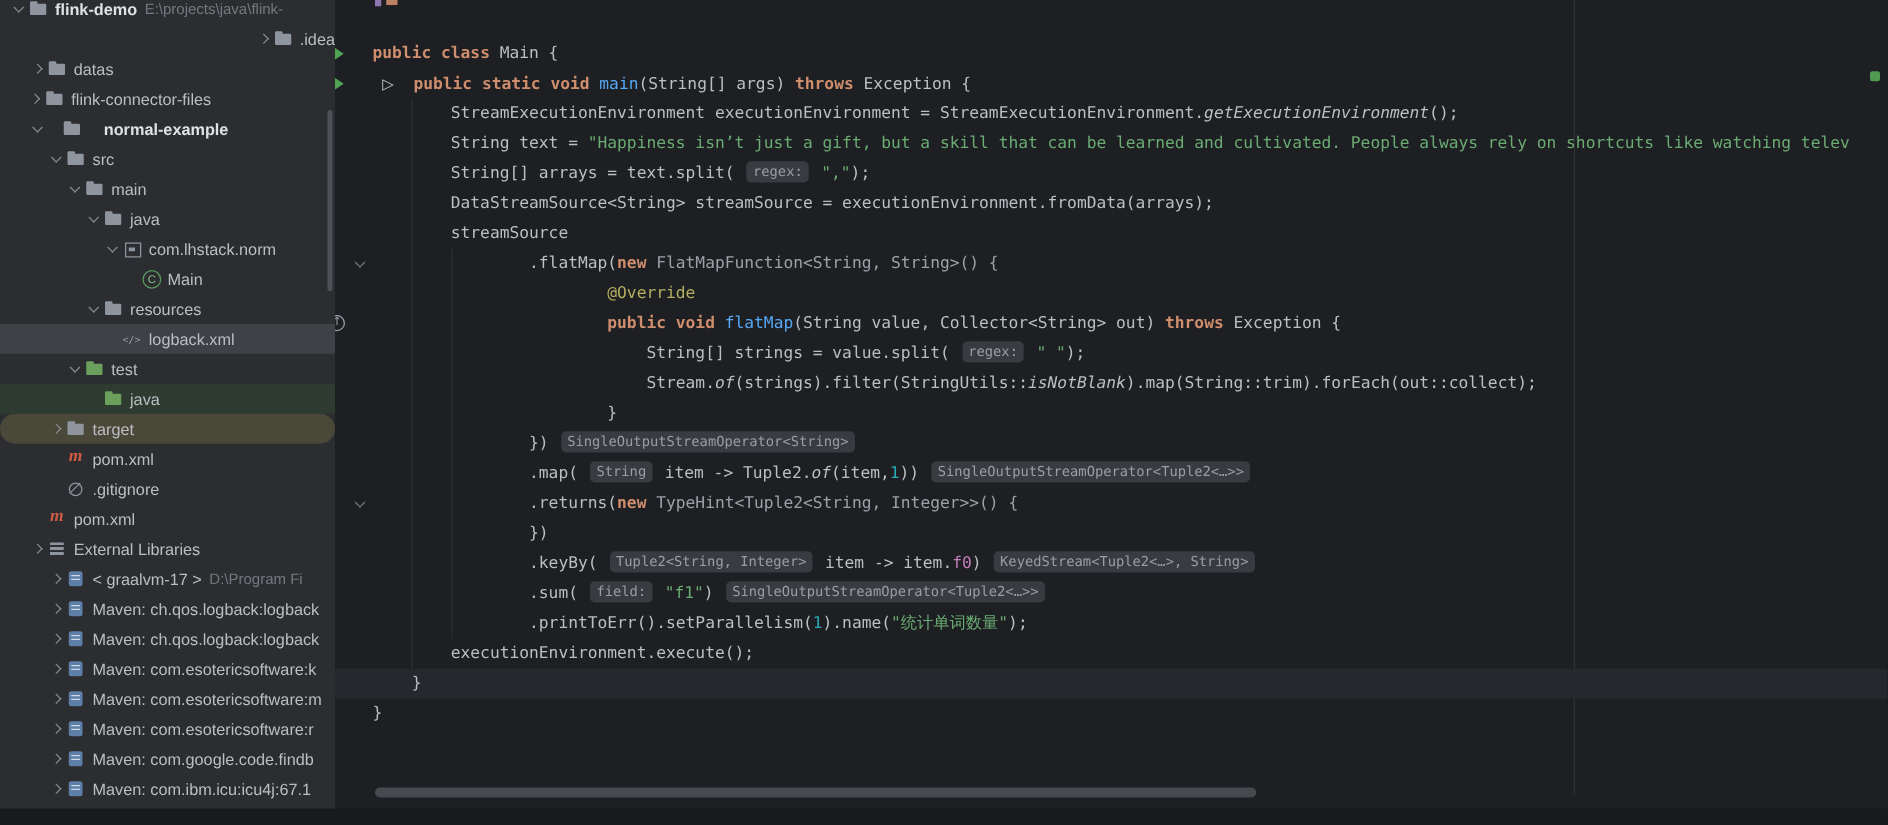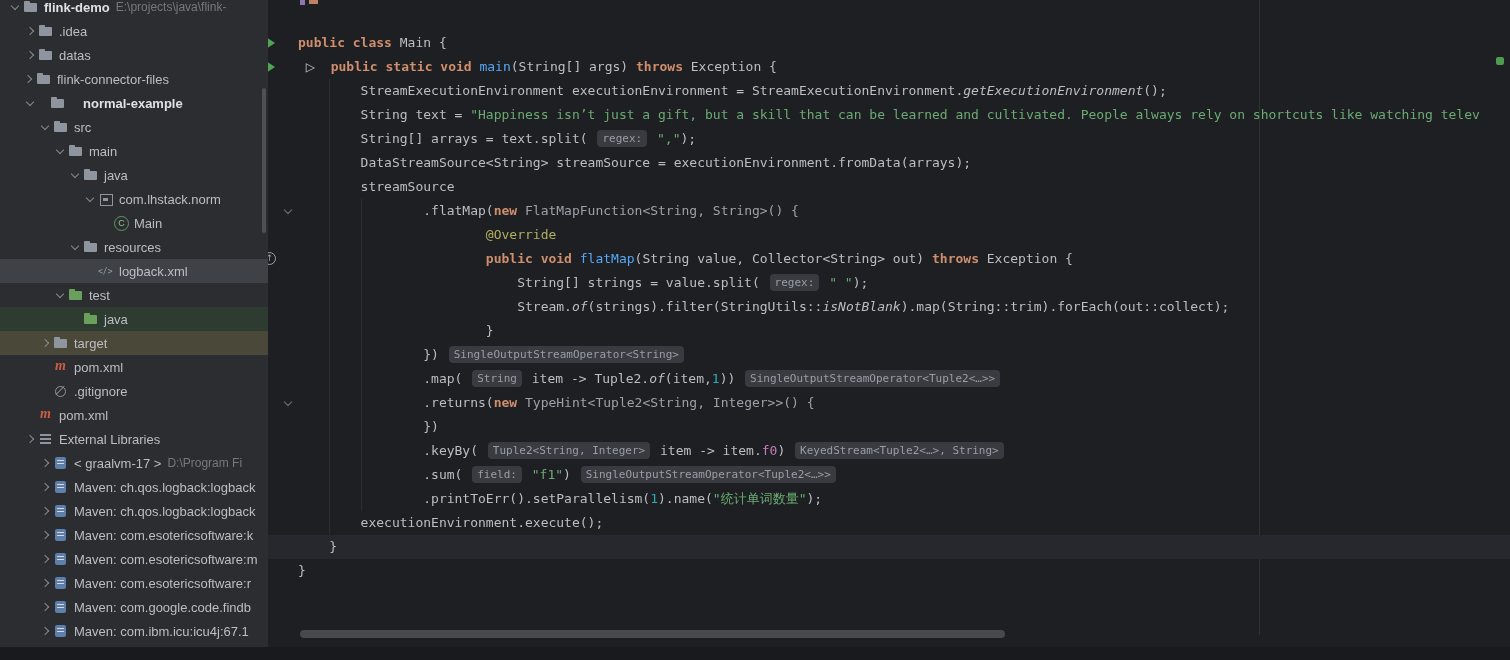--- a/index.html
+++ b/index.html
@@ -100,21 +100,21 @@
 <body>
 
 <div class="sidebar">
   <div class="tree">
       <div class="tree-row" style="padding-left: 7px;">
         <span class="chev down"></span>
         <span class="icon icon-folder"></span>
         <span class="tree-label bold">flink-demo</span>
         <span class="tree-path">E:\projects\java\flink-</span>
       </div>
-      <div class="tree-row" style="padding-left: 22px;">
+      <div class="tree-row" style="padding-left: 22px; justify-content: flex-end;">
         <span class="chev right"></span>
         <span class="icon icon-folder"></span>
         <span class="tree-label">.idea</span>
       </div>
       <div class="tree-row" style="padding-left: 22px;">
         <span class="chev right"></span>
         <span class="icon icon-folder"></span>
         <span class="tree-label">datas</span>
       </div>
       <div class="tree-row" style="padding-left: 20px;">
@@ -165,21 +165,21 @@
       <div class="tree-row" style="padding-left: 52px;">
         <span class="chev down"></span>
         <span class="icon icon-folder-test"></span>
         <span class="tree-label">test</span>
       </div>
       <div class="tree-row bg-test" style="padding-left: 67px;">
         <span class="chev"></span>
         <span class="icon icon-folder-test"></span>
         <span class="tree-label">java</span>
       </div>
-      <div class="tree-row bg-excluded" style="padding-left: 37px;">
+      <div class="tree-row bg-excluded" style="padding-left: 37px; border-radius: 12px;">
         <span class="chev right"></span>
         <span class="icon icon-folder"></span>
         <span class="tree-label">target</span>
       </div>
       <div class="tree-row" style="padding-left: 37px;">
         <span class="chev"></span>
         <span class="icon icon-maven"></span>
         <span class="tree-label">pom.xml</span>
       </div>
       <div class="tree-row" style="padding-left: 37px;">

